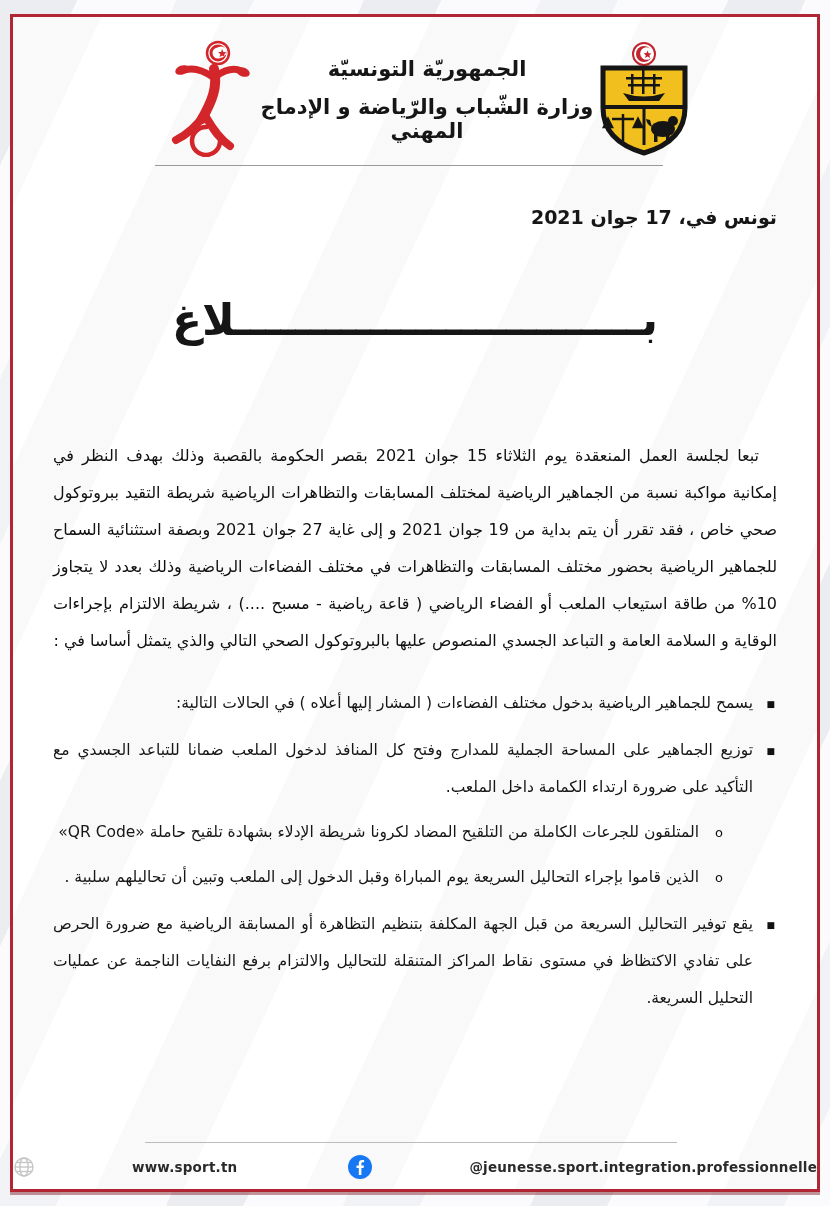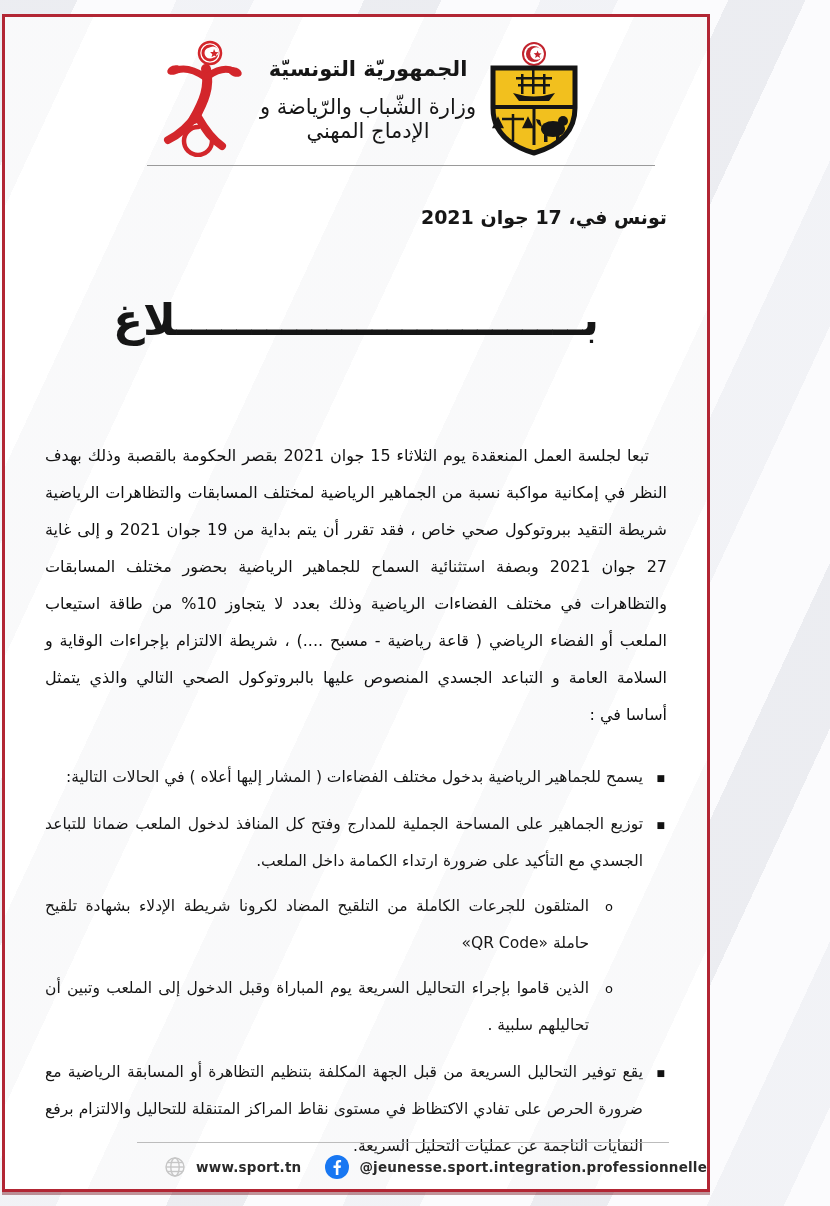--- a/index.html
+++ b/index.html
@@ -12,38 +12,38 @@
         rgba(255,255,255,0) 70px 160px,
         rgba(208,212,222,0.22) 160px 230px,
         rgba(255,255,255,0) 230px 330px),
       #fbfbfd;
     position:relative;
     overflow:hidden;
     color:#161616;
   }
   .frame {
     position:absolute;
-    left:2px; top:14px;
-    width:708px; height:1178px;
+    left:10px; top:14px;
+    width:810px; height:1178px;
     border:3px solid #b22634;
     box-shadow:0 3px 0 rgba(120,20,30,0.45);
     background:
       repeating-linear-gradient(115deg,
         rgba(150,155,170,0.06) 0 80px,
         rgba(255,255,255,0) 80px 190px),
       #ffffff;
   }
   .content { position:relative; width:100%; height:100%; padding:14px 40px 0 40px; }
 
   
   .header { display:flex; align-items:flex-start; direction:ltr; padding:8px 85px 0 105px; }
   .logo-left { width:100px; height:118px; flex:0 0 auto; }
   .header-text { flex:1; text-align:center; direction:rtl; padding-top:18px; }
   .header-line1 { font-size:21px; font-weight:bold; letter-spacing:0; }
-  .header-line2 { font-size:21px; font-weight:normal; margin-top:14px; }
+  .header-line2 { font-size:21px; font-weight:bold; margin-top:14px; }
   .coat { width:96px; height:116px; flex:0 0 auto; margin-top:2px; }
   .header-rule { height:1px; background:#9a9a9a; width:508px; margin:8px 0 0 102px; }
 
   
   .date-line { direction:rtl; text-align:right; padding-left:0; padding-right:0;
                margin:40px 0 0 0; font-size:19px; font-weight:bold; }
 
   
   .doc-title { text-align:center; direction:rtl; font-size:44px; font-weight:bold;
                margin-top:66px; letter-spacing:1px; }
@@ -54,21 +54,21 @@
   ul.bullets { list-style:none; direction:rtl; margin-top:26px; }
   ul.bullets li { position:relative; line-height:37px; font-size:15.5px; text-align:justify; }
   li.lvl1 { padding-right:24px; margin-top:10px; }
   li.lvl1::before { content:"■"; position:absolute; right:2px; top:1px; font-size:9px; color:#111; }
   li.lvl2 { margin-right:52px; padding-right:26px; margin-top:8px; }
   li.lvl2::before { content:"o"; position:absolute; right:2px; top:0; font-size:13px; color:#111; }
 
   
   .footer-rule { position:absolute; left:132px; bottom:46px; width:532px; height:1px; background:#bcbcbc; }
   .footer { position:absolute; left:0; bottom:10px; width:100%; display:flex; direction:ltr;
-            justify-content:flex-end; align-items:center; gap:10px; font-size:13.5px; color:#2a2a2a; }
+            justify-content:space-between; align-items:center; gap:10px; font-size:13.5px; color:#2a2a2a; }
   .footer .site { font-weight:bold; letter-spacing:.2px; margin-right:14px; }
   .footer .social { font-weight:bold; letter-spacing:.2px; }
   .icon { display:inline-flex; align-items:center; }
 </style>
 </head>
 <body>
 
 <div class="frame">
   <div class="content">
 

